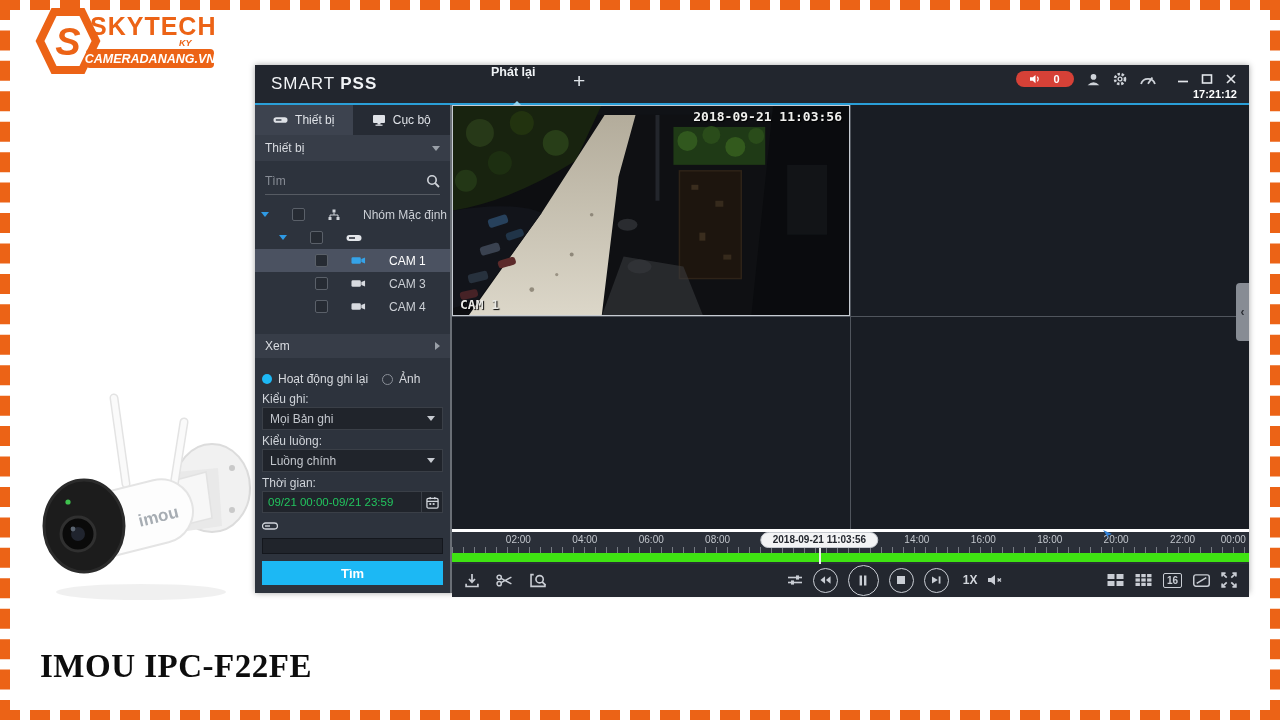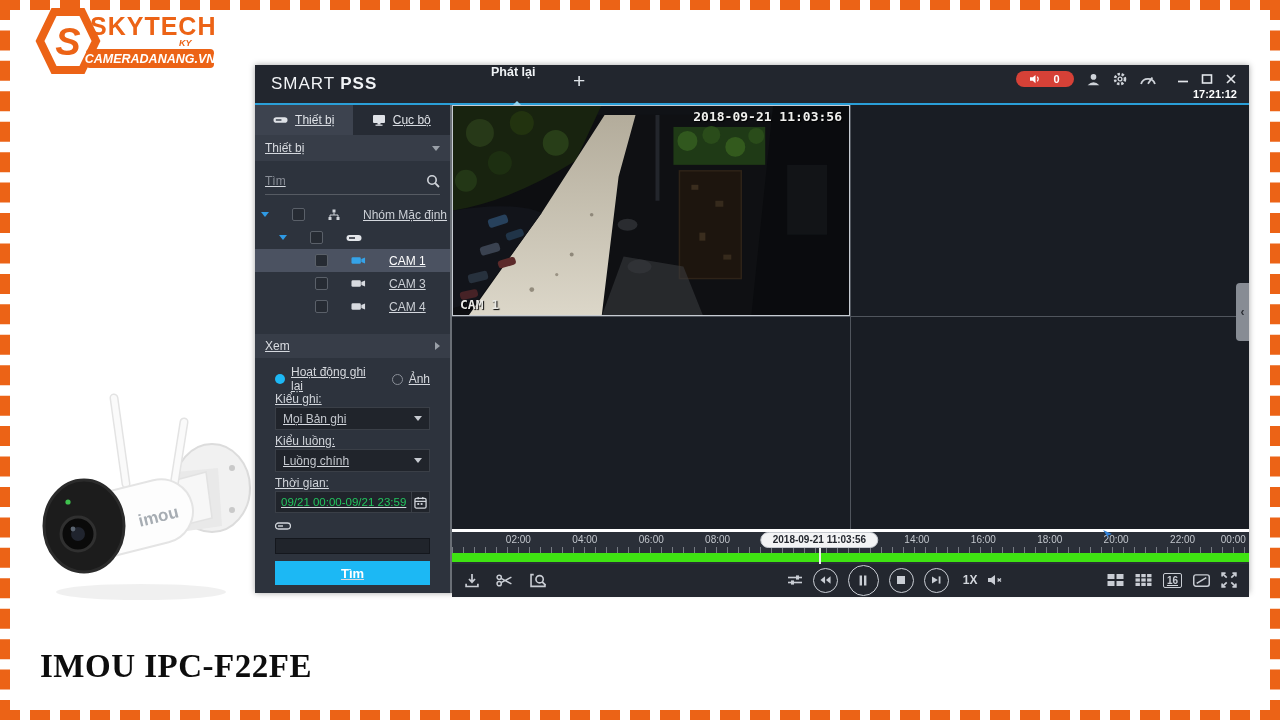--- a/index.html
+++ b/index.html
@@ -13,21 +13,21 @@
 
   
   .product-photo{position:absolute;left:26px;top:380px;width:228px;height:226px;}
 
   
   .product-title{position:absolute;left:40px;top:648px;font-family:"Liberation Serif",serif;
                  font-size:33px;font-weight:600;color:#0d0d0d;letter-spacing:.5px;}
 
   
   .window{position:absolute;left:255px;top:65px;width:994px;height:528px;background:#262b33;
-          box-shadow:0 0 6px rgba(0,0,0,.35);color:#d4d8de;font-size:12px;text-decoration:underline;}
+          box-shadow:0 0 6px rgba(0,0,0,.35);color:#d4d8de;font-size:12px;}
 
   
   .titlebar{position:relative;height:38px;background:#22262e;border-bottom:2px solid #2a9fd8;}
   .app-logo{position:absolute;left:16px;top:9px;font-size:17px;color:#f1f3f6;letter-spacing:1px;}
   .app-logo .w1{font-weight:300;}
   .app-logo .w2{font-weight:700;margin-left:5px;}
   .tab-playback{position:absolute;left:228px;top:0;height:38px;display:flex;align-items:flex-start;
                 color:#eef1f4;font-size:12.5px;font-weight:bold;padding:0 8px;}
   .tab-notch{position:absolute;left:258px;bottom:-2px;width:0;height:0;
              border-left:4px solid transparent;border-right:4px solid transparent;
@@ -55,21 +55,21 @@
   .tree{padding-top:6px;flex:none;}
   .tree-row{height:23px;display:flex;align-items:center;gap:23px;color:#ccd0d6;}
   .tree-row.selected{background:#4b5261;color:#fff;}
   .caret-down{width:0;height:0;border-left:4px solid transparent;border-right:4px solid transparent;
               border-top:5px solid #2e9ae4;}
   .caret-right-sm{width:0;height:0;border-top:4px solid transparent;border-bottom:4px solid transparent;
               border-left:5px solid #9aa0a8;}
   .checkbox{width:11px;height:11px;background:#262b33;border:1px solid #5a6069;border-radius:2px;flex:none;}
   .xem-bar{height:24px;flex:none;background:#373d48;margin-top:16px;display:flex;align-items:center;
            justify-content:space-between;padding:0 10px;color:#d9dce1;}
-  .filter{padding:12px 20px 0;display:flex;flex-direction:column;}
+  .filter{padding:12px 7px 0;display:flex;flex-direction:column;}
   .radio-row{display:flex;align-items:center;gap:6px;height:18px;color:#d6d9de;}
   .radio-on{width:10px;height:10px;border-radius:50%;background:#1db8f5;flex:none;}
   .radio-off{width:9px;height:9px;border-radius:50%;border:1px solid #8a8f98;flex:none;}
   .f-label{height:16px;line-height:16px;color:#cfd3d9;margin-top:3px;}
   .dd{height:21px;background:#20242b;border:1px solid #3a3f47;display:flex;align-items:center;
       justify-content:space-between;padding:0 7px;color:#c2c6cc;}
   .dd .caret{width:0;height:0;border-left:4px solid transparent;border-right:4px solid transparent;
              border-top:5px solid #c6cad0;}
   .time-input{height:20px;background:#20242b;border:1px solid #3a3f47;display:flex;align-items:center;
               color:#22c55e;}

